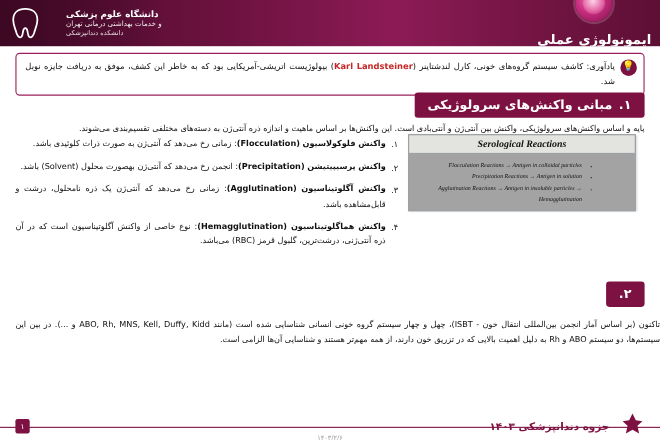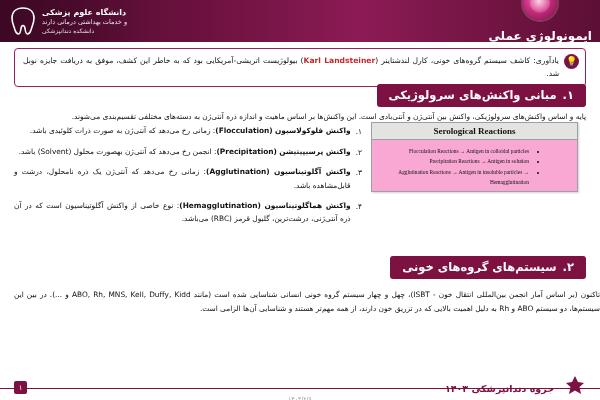--- a/index.html
+++ b/index.html
@@ -23,21 +23,21 @@
     overflow:hidden;
   }
   .header:after{
     content:"";position:absolute;left:0;top:0;bottom:0;width:150px;
     background:linear-gradient(90deg,#3d0823 0%,rgba(61,8,35,0) 100%);
   }
   .hdr-right{
     display:flex;align-items:center;gap:8px;padding-right:8px;z-index:2;flex-direction:column;
   }
   .hdr-left{
-    display:flex;align-items:center;gap:6px;padding-left:10px;z-index:3;
+    display:flex;align-items:center;gap:24px;padding-left:10px;z-index:3;
   }
   .hdr-title{
     color:#ffffff;text-align:right;line-height:1.35;
   }
   .hdr-title .t1{font-size:12px;font-weight:bold;display:block;}
   .hdr-title .t2{font-size:9px;display:block;opacity:.95;}
   .virus{
     width:34px;height:34px;border-radius:50%;
     background:radial-gradient(circle at 40% 38%, #f06fae 0%, #c62b7d 45%, #7a1147 100%);
     box-shadow:0 0 0 2px rgba(255,255,255,.18);
@@ -85,22 +85,23 @@
 
   
   .para{
     position:absolute;
     font-size:7.4px;line-height:1.95;color:#111;text-align:justify;
   }
 
   
   .card{
     position:absolute;
-    border:1px solid #9aa0a6;background:#f9a8d4;
+    border:1px solid #9aa0a6;background:#a3a3a3;
     box-shadow:1px 1px 2px rgba(0,0,0,.18);
+    font-style:italic;
   }
   .card-head{
     background:#e3e3e0;border-bottom:1px solid #9aa0a6;
     text-align:center;font-family:"Liberation Serif", serif;
     font-size:9px;font-weight:bold;padding:3px 0;color:#111;
   }
   .card-body{padding:6px 8px;}
   .card-body li{
     font-family:"Liberation Serif", serif;
     font-size:5.4px;line-height:1.9;color:#111;list-style:disc;
@@ -153,21 +154,21 @@
       <div class="virus"></div>
       <div class="hdr-title">
         <span class="t1">ایمونولوژی عملی</span>
         <span class="t2">جلسه چهارم</span>
       </div>
     </div>
 
     <div class="hdr-left">
       <div class="uni-text">
         <span class="u1">دانشگاه علوم پزشکی</span>
-        <span class="u2">و خدمات بهداشتی درمانی دارند</span>
+        <span class="u2">و خدمات بهداشتی درمانی تهران</span>
         <span class="u3">دانشکده دندانپزشکی</span>
       </div>
       <div class="tooth">
         <svg width="26" height="30" viewBox="0 0 26 30" aria-hidden="true">
           <path d="M13 2 C6 2 2 6 2 12 c0 5 2 8 3 12 c1 3 2 4 3.5 4 c1.6 0 2-2 2.4-5 c.3-2.3 .6-3.5 2.1-3.5 s1.8 1.2 2.1 3.5 c.4 3 .8 5 2.4 5 c1.5 0 2.5-1 3.5-4 c1-4 3-7 3-12 C24 6 20 2 13 2 z" fill="none" stroke="#ffffff" stroke-width="1.6"></path>
         </svg>
       </div>
     </div>
   </div>
 
@@ -229,21 +230,20 @@
         <span class="bold-dark">واکنش هماگلوتیناسیون</span>
         <span class="eng">(Hemagglutination)</span>:
         <span>نوع خاصی از واکنش آگلوتیناسیون است که در آن ذره آنتی‌ژنی، درشت‌ترین، گلبول قرمز (RBC) می‌باشد.</span>
       </div>
     </div>
 
   </div>
 
   <div class="sec-title" style="top:256px;">
     <span class="num">۲.</span>
-    <span>سیستم‌های گروه‌های خونی</span>
   </div>
 
   <div class="para" style="top:288px;right:0;left:14px;">تاکنون (بر اساس آمار انجمن بین‌المللی انتقال خون - ISBT)، چهل و چهار سیستم گروه خونی انسانی شناسایی شده است (مانند ABO, Rh, MNS, Kell, Duffy, Kidd و ...). در بین این سیستم‌ها، دو سیستم ABO و Rh به دلیل اهمیت بالایی که در تزریق خون دارند، از همه مهم‌تر هستند و شناسایی آن‌ها الزامی است.</div>
 
   <div class="footer">
     <div class="foot-bar"></div>
     <div class="foot-text">جزوه دندانپزشکی ۱۴۰۳</div>
     <div class="foot-ribbon">
       <svg width="22" height="22" viewBox="0 0 22 22" aria-hidden="true">
         <path d="M11 1 L14 7 L20 8 L15.5 12 L17 19 L11 15.6 L5 19 L6.5 12 L2 8 L8 7 Z" fill="#7d1142"></path>

